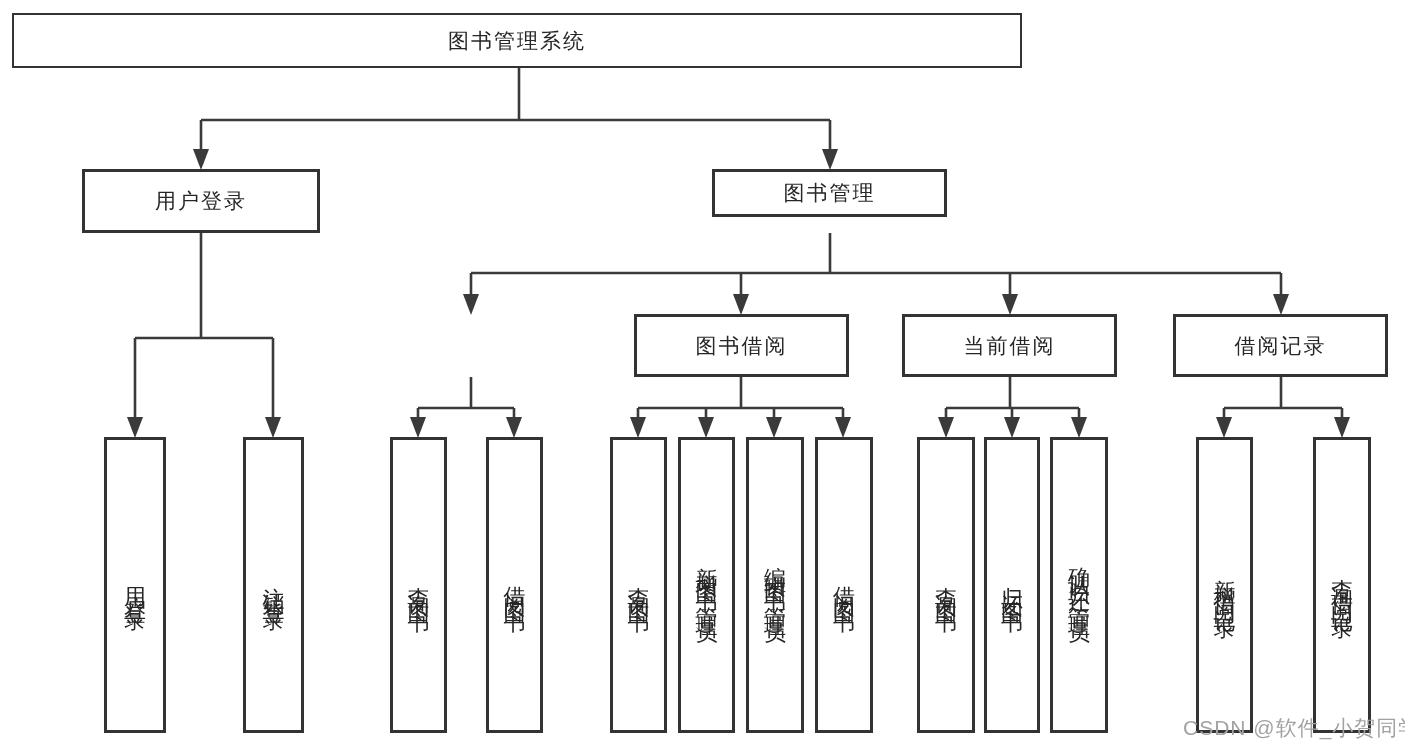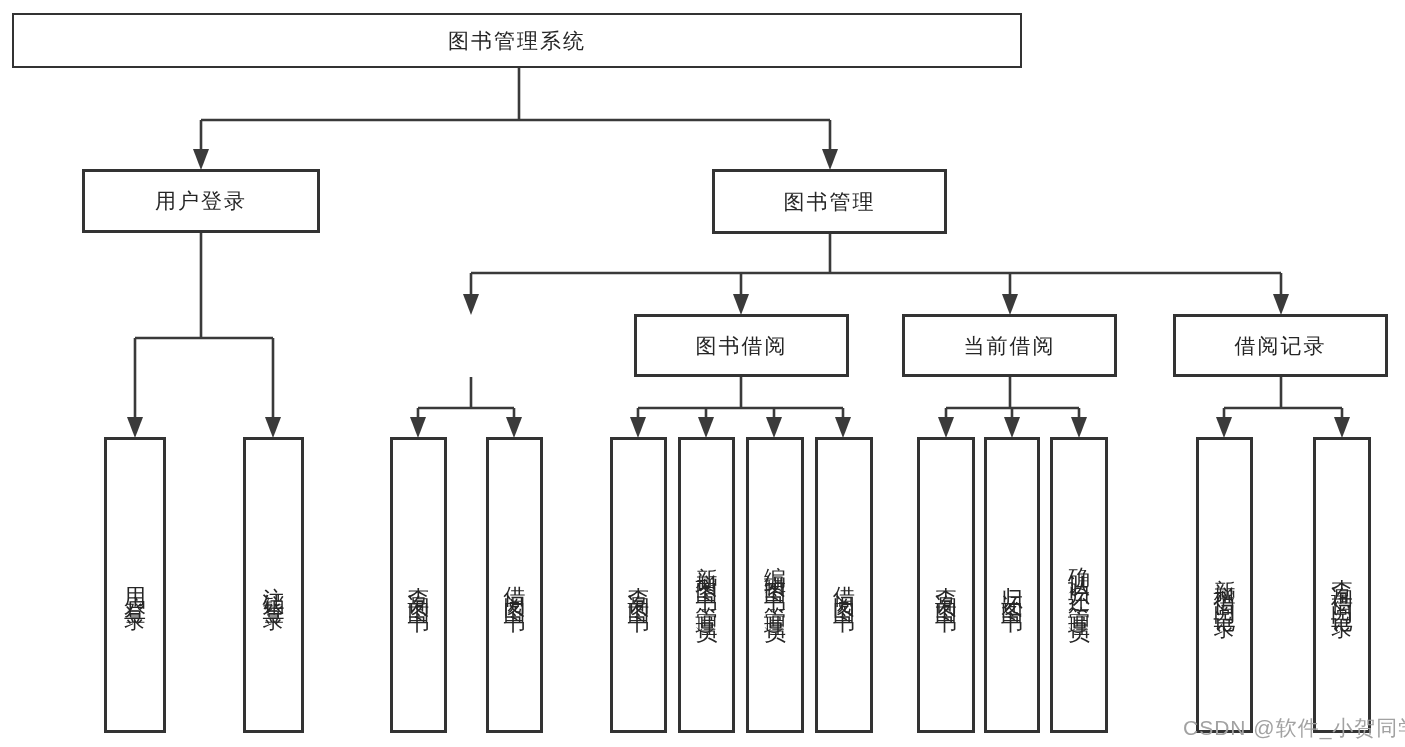--- a/index.html
+++ b/index.html
@@ -82,21 +82,21 @@
       <polygon points="1004,417 1020,417 1012,438"></polygon>
       <polygon points="1071,417 1087,417 1079,438"></polygon>
       <polygon points="1216,417 1232,417 1224,438"></polygon>
       <polygon points="1334,417 1350,417 1342,438"></polygon>
     </g>
   </svg>
 
   <div class="node hbox rootbox" style="left:12px; top:13px; width:1010px; height:55px;">图书管理系统</div>
 
   <div class="node hbox" style="left:82px; top:169px; width:238px; height:64px;">用户登录</div>
-  <div class="node hbox" style="left:712px; top:169px; width:235px; height:65px;font-family:Liberation Mono, monospace;">图书管理</div>
+  <div class="node hbox" style="left:712px; top:169px; width:235px; height:48px;font-family:Liberation Mono, monospace;">图书管理</div>
 
   <div class="node hbox" style="left:634px; top:314px; width:215px; height:63px;">图书借阅</div>
   <div class="node hbox" style="left:902px; top:314px; width:215px; height:63px;">当前借阅</div>
   <div class="node hbox" style="left:1173px; top:314px; width:215px; height:63px;">借阅记录</div>
 
   <div class="node vbox" style="left:104px; top:437px; width:62px; height:296px;">用户登录</div>
   <div class="node vbox" style="left:243px; top:437px; width:61px; height:296px;">注销登录</div>
 
   <div class="node vbox" style="left:390px; top:437px; width:57px; height:296px;">查询图书</div>
   <div class="node vbox" style="left:486px; top:437px; width:57px; height:296px;">借阅图书</div>

